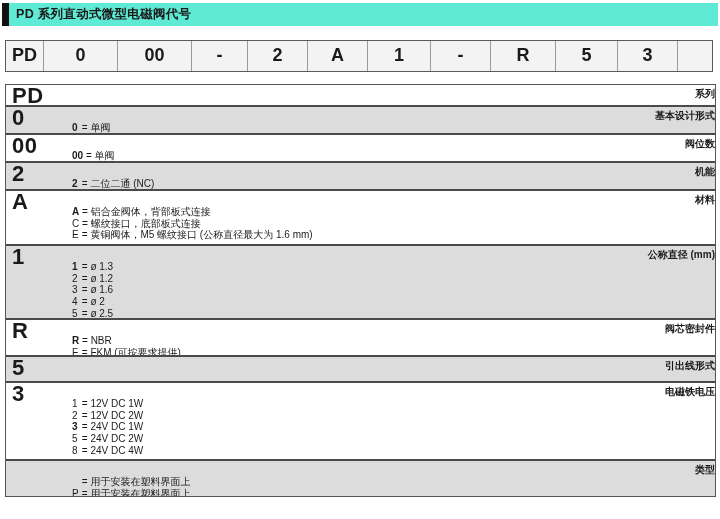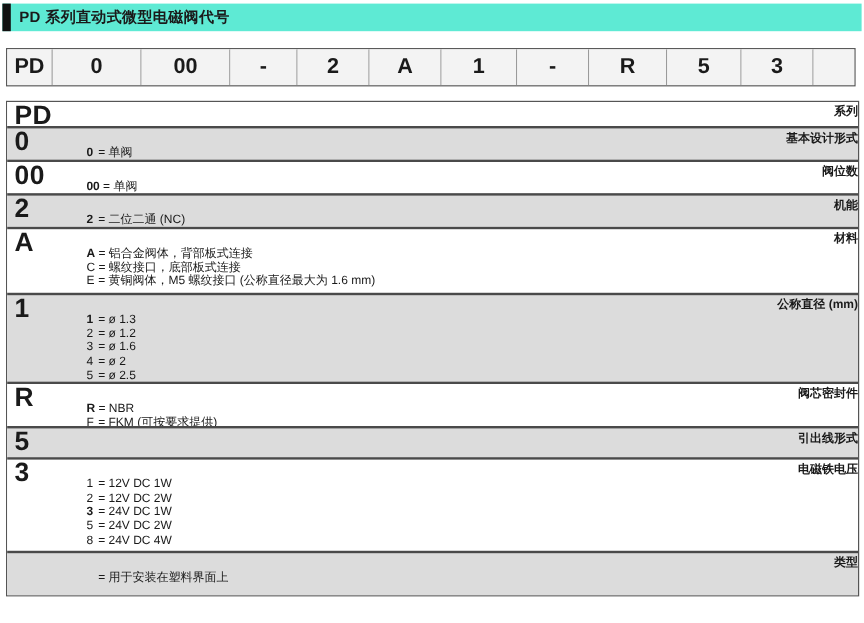--- a/index.html
+++ b/index.html
@@ -209,17 +209,18 @@
         <div class="vline"><span class="vc">5</span><span class="vt"> = 24V DC 2W</span></div>
         <div class="vline"><span class="vc">8</span><span class="vt"> = 24V DC 4W</span></div>
       </div>
     </div>
 
     <div class="trow h-t">
       <div class="rcode"></div>
       <div class="rdesc">
         <div class="rhead">类型</div>
         <div class="vline"><span class="vc"></span><span class="vt"> = 用于安装在塑料界面上</span></div>
+        <div class="vline"><span class="vc">P</span><span class="vt"> = 用于安装在塑料界面上</span></div>
       </div>
     </div>
 
   </div>
 </div>
 
 </body></html>

